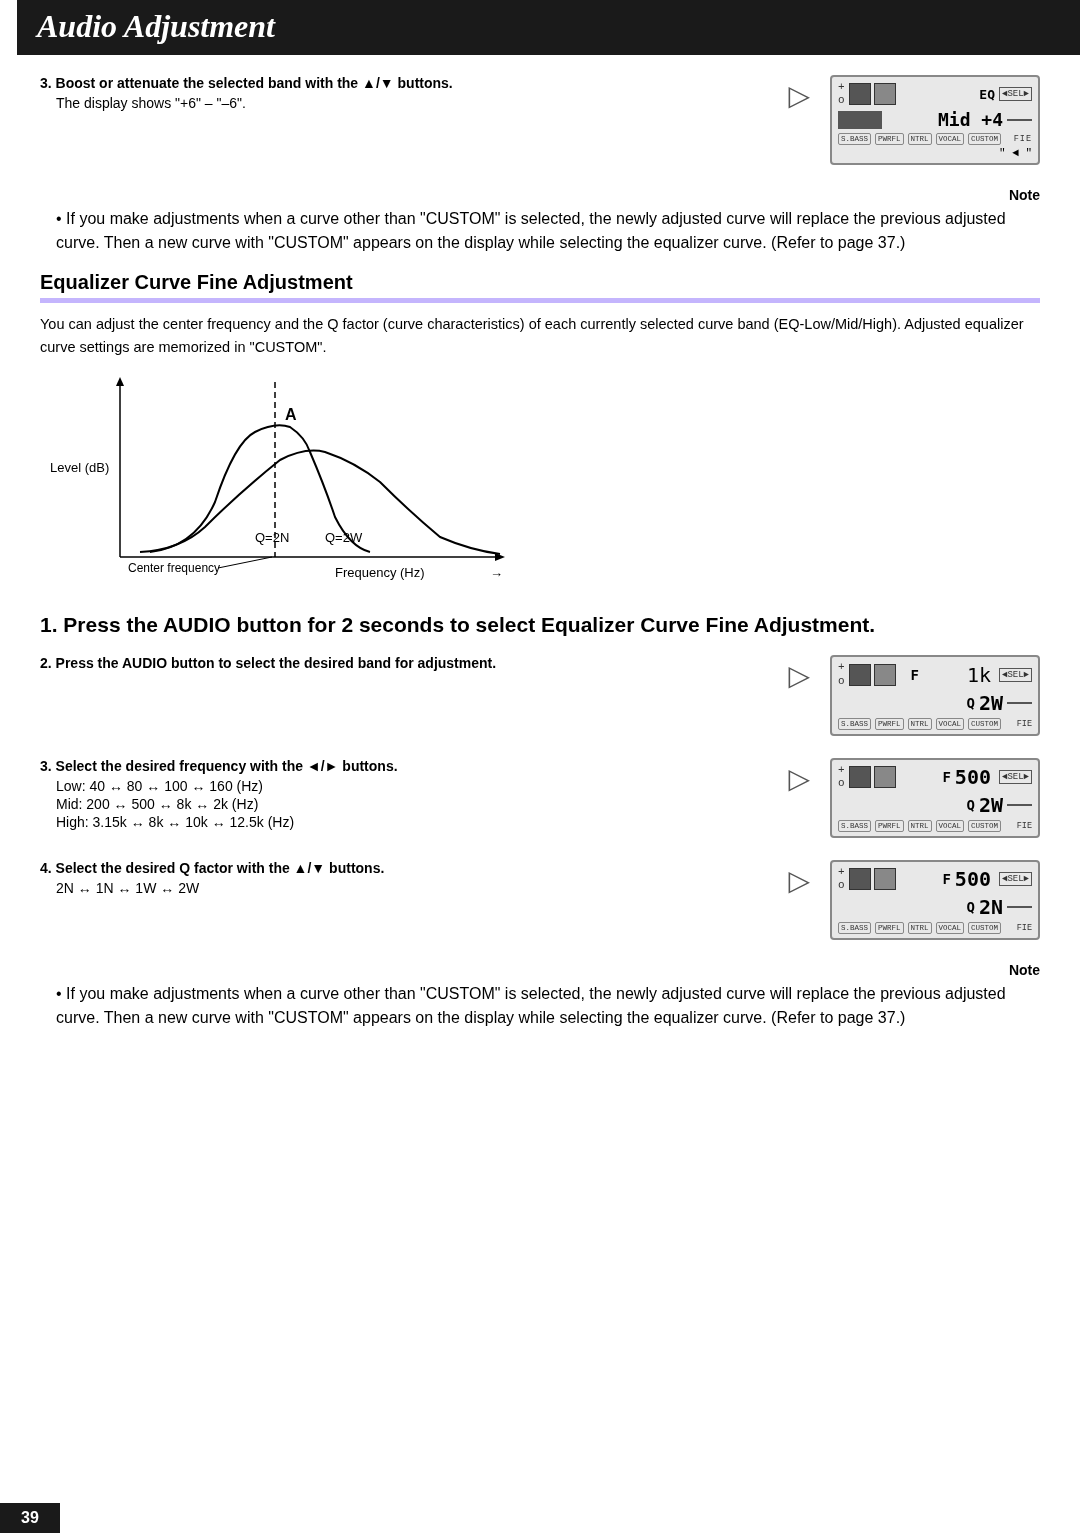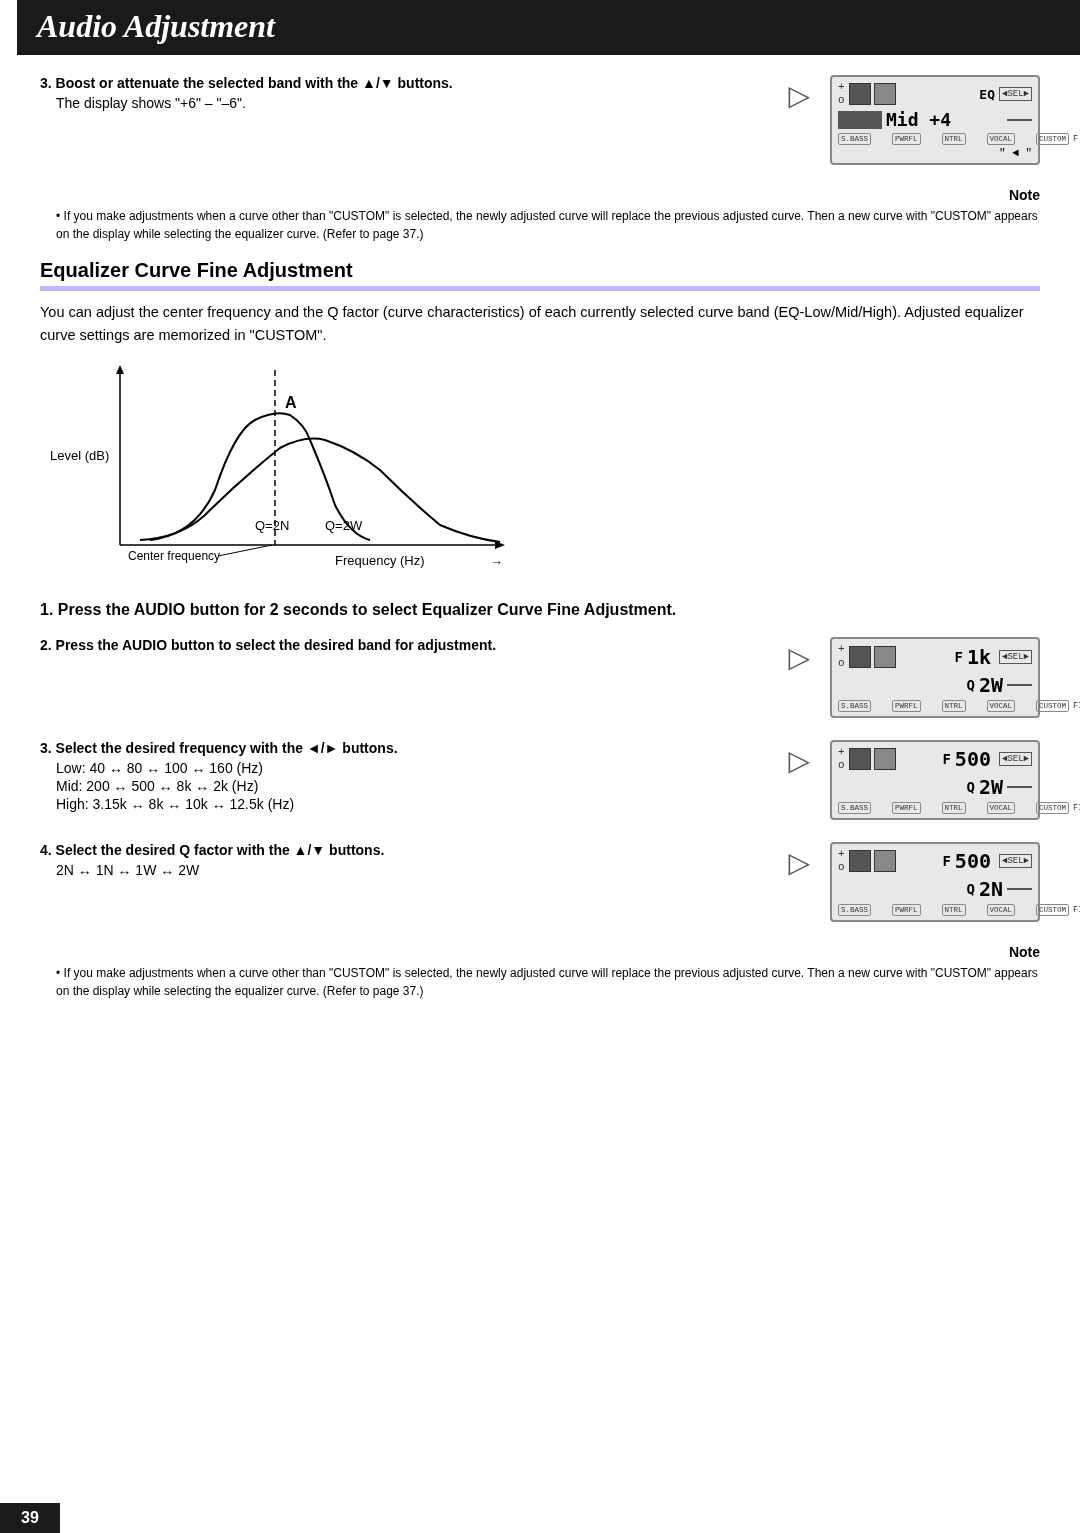--- a/index.html
+++ b/index.html
@@ -99,21 +99,21 @@
     .display-bottom-row {
       display: flex;
       align-items: center;
       justify-content: space-between;
       font-size: 8.5px;
       color: #333;
       margin-top: 2px;
     }
     .display-bottom-tags {
       display: flex;
-      gap: 21px;
+      gap: 4px;
       align-items: flex-start;
     }
     .tag-item {
       font-size: 7.5px;
       border: 1px solid #888;
       padding: 1px 2px;
       border-radius: 2px;
     }
     
     .section-heading {
@@ -136,30 +136,30 @@
     .note-block {
       margin: 10px 0 16px 0;
     }
     .note-title {
       font-weight: bold;
       font-size: 14px;
       margin-bottom: 4px;
       text-align: right;
     }
     .note-text {
-      font-size: 12px;
+      font-size: 16px;
       line-height: 1.5;
       margin-left: 16px;
     }
     .note-text::before {
       content: "• ";
     }
     .big-step {
       font-weight: bold;
-      font-size: 16px;
+      font-size: 21px;
       margin-bottom: 14px;
     }
     .page-number-bar {
       position: fixed;
       bottom: 0;
       left: 0;
       width: 60px;
       background: #1a1a1a;
       color: #fff;
       font-size: 16px;
@@ -199,21 +199,21 @@
             <div class="display-box active"></div>
           </div>
         </div>
         <div style="display:flex;align-items:center;flex:1;justify-content:flex-end;">
           <span style="font-size:13px;font-weight:bold;font-family:monospace;">EQ</span>
           <span class="display-sel">◄SEL►</span>
         </div>
       </div>
       <div style="display:flex;align-items:center;justify-content:space-between;margin-bottom:3px;">
         <div style="width:44px;height:18px;background:#555;margin-right:4px;"></div>
-        <span style="font-size:18px;font-weight:bold;font-family:monospace;flex:1;">Mid +4</span>
+        <span style="font-size:18px;font-weight:bold;font-family:monospace;flex:1;text-align:right;">Mid +4</span>
         <span style="display:inline-block;width:25px;height:2px;background:#555;vertical-align:middle;margin-left:4px;"></span>
       </div>
       <div class="display-bottom-row">
         <div class="display-bottom-tags">
           <span class="tag-item">S.BASS</span>
           <span class="tag-item">PWRFL</span>
           <span class="tag-item">NTRL</span>
           <span class="tag-item">VOCAL</span>
           <span class="tag-item">CUSTOM</span>
         </div>
@@ -285,21 +285,21 @@
             <span>+</span>
             <span>o</span>
           </div>
           <div class="display-boxes">
             <div class="display-box"></div>
             <div class="display-box active"></div>
           </div>
         </div>
         <div style="display:flex;align-items:center;flex:1;justify-content:flex-end;gap:4px;">
           <span style="font-size:14px;font-weight:bold;font-family:monospace;">F</span>
-          <span style="font-size:20px;font-weight:bold;font-family:monospace;">1k</span>
+          <span style="font-size:20px;font-weight:normal;font-family:monospace;margin-left:44px;">1k</span>
           <span class="display-sel">◄SEL►</span>
         </div>
       </div>
       <div style="display:flex;align-items:center;justify-content:flex-end;gap:4px;margin-bottom:3px;">
         <span style="font-size:14px;font-weight:bold;font-family:monospace;">Q</span>
         <span style="font-size:20px;font-weight:bold;font-family:monospace;">2W</span>
         <span style="display:inline-block;width:25px;height:2px;background:#555;vertical-align:middle;"></span>
       </div>
       <div class="display-bottom-row">
         <div class="display-bottom-tags">

